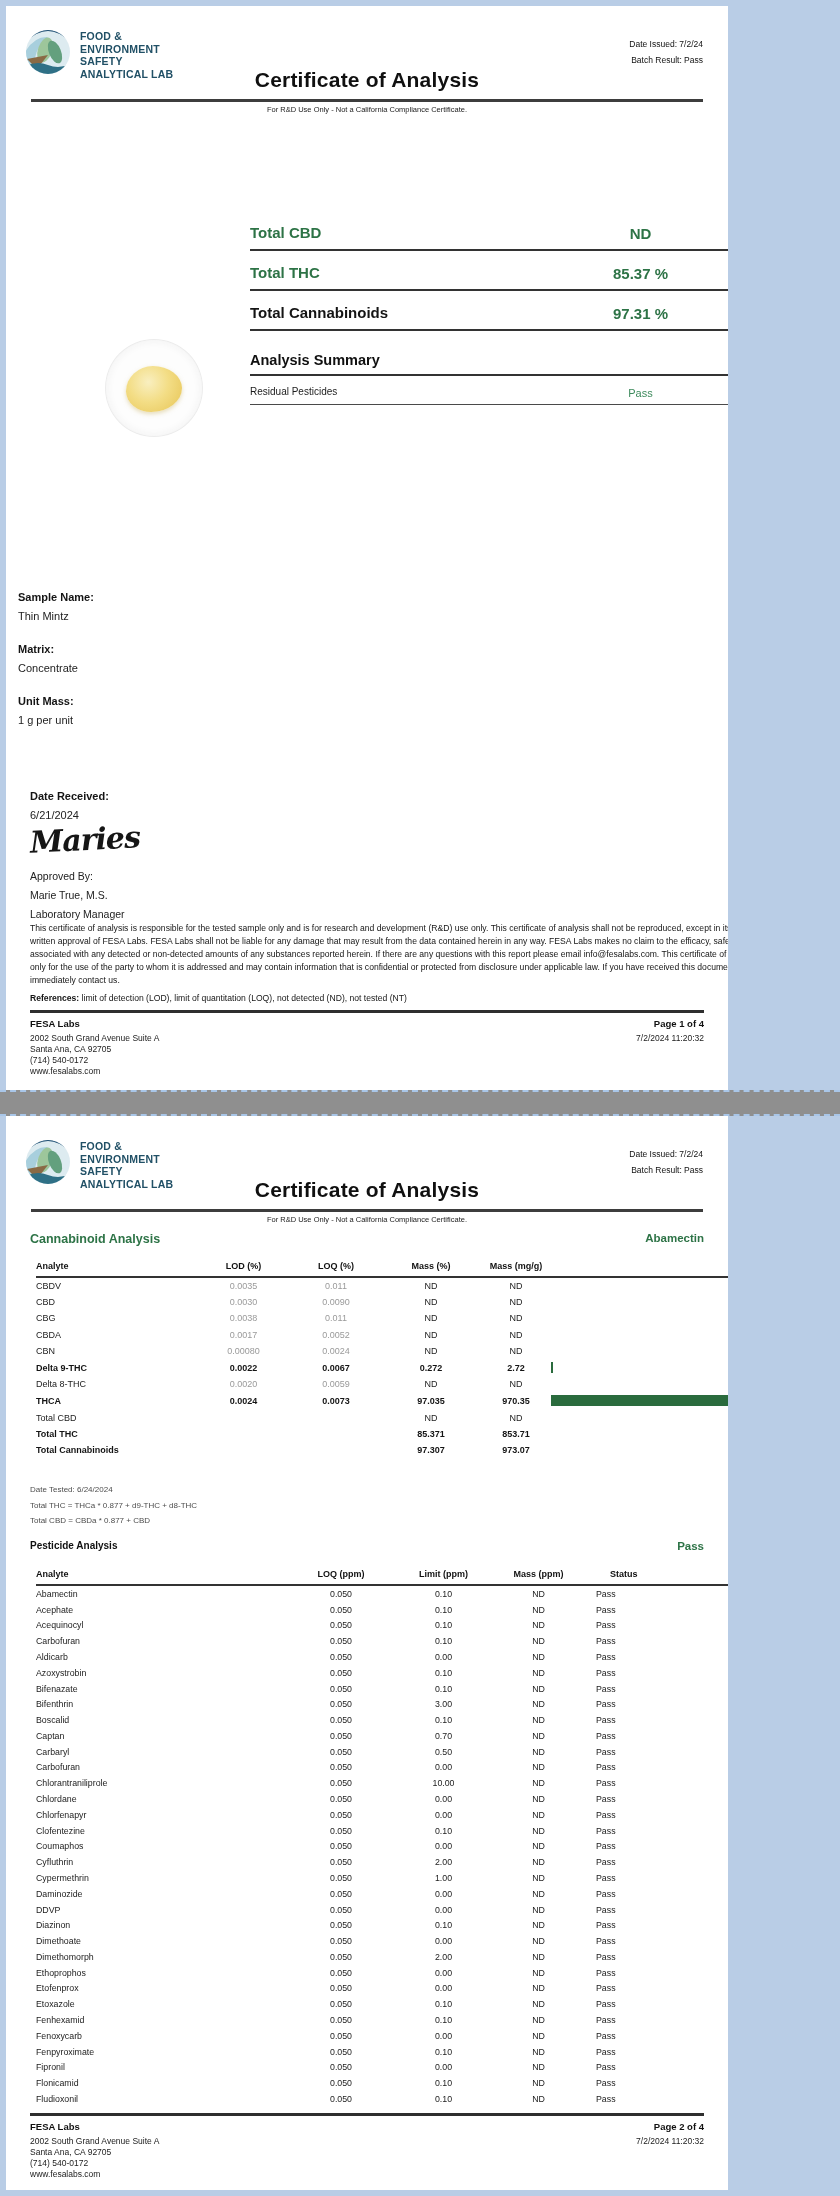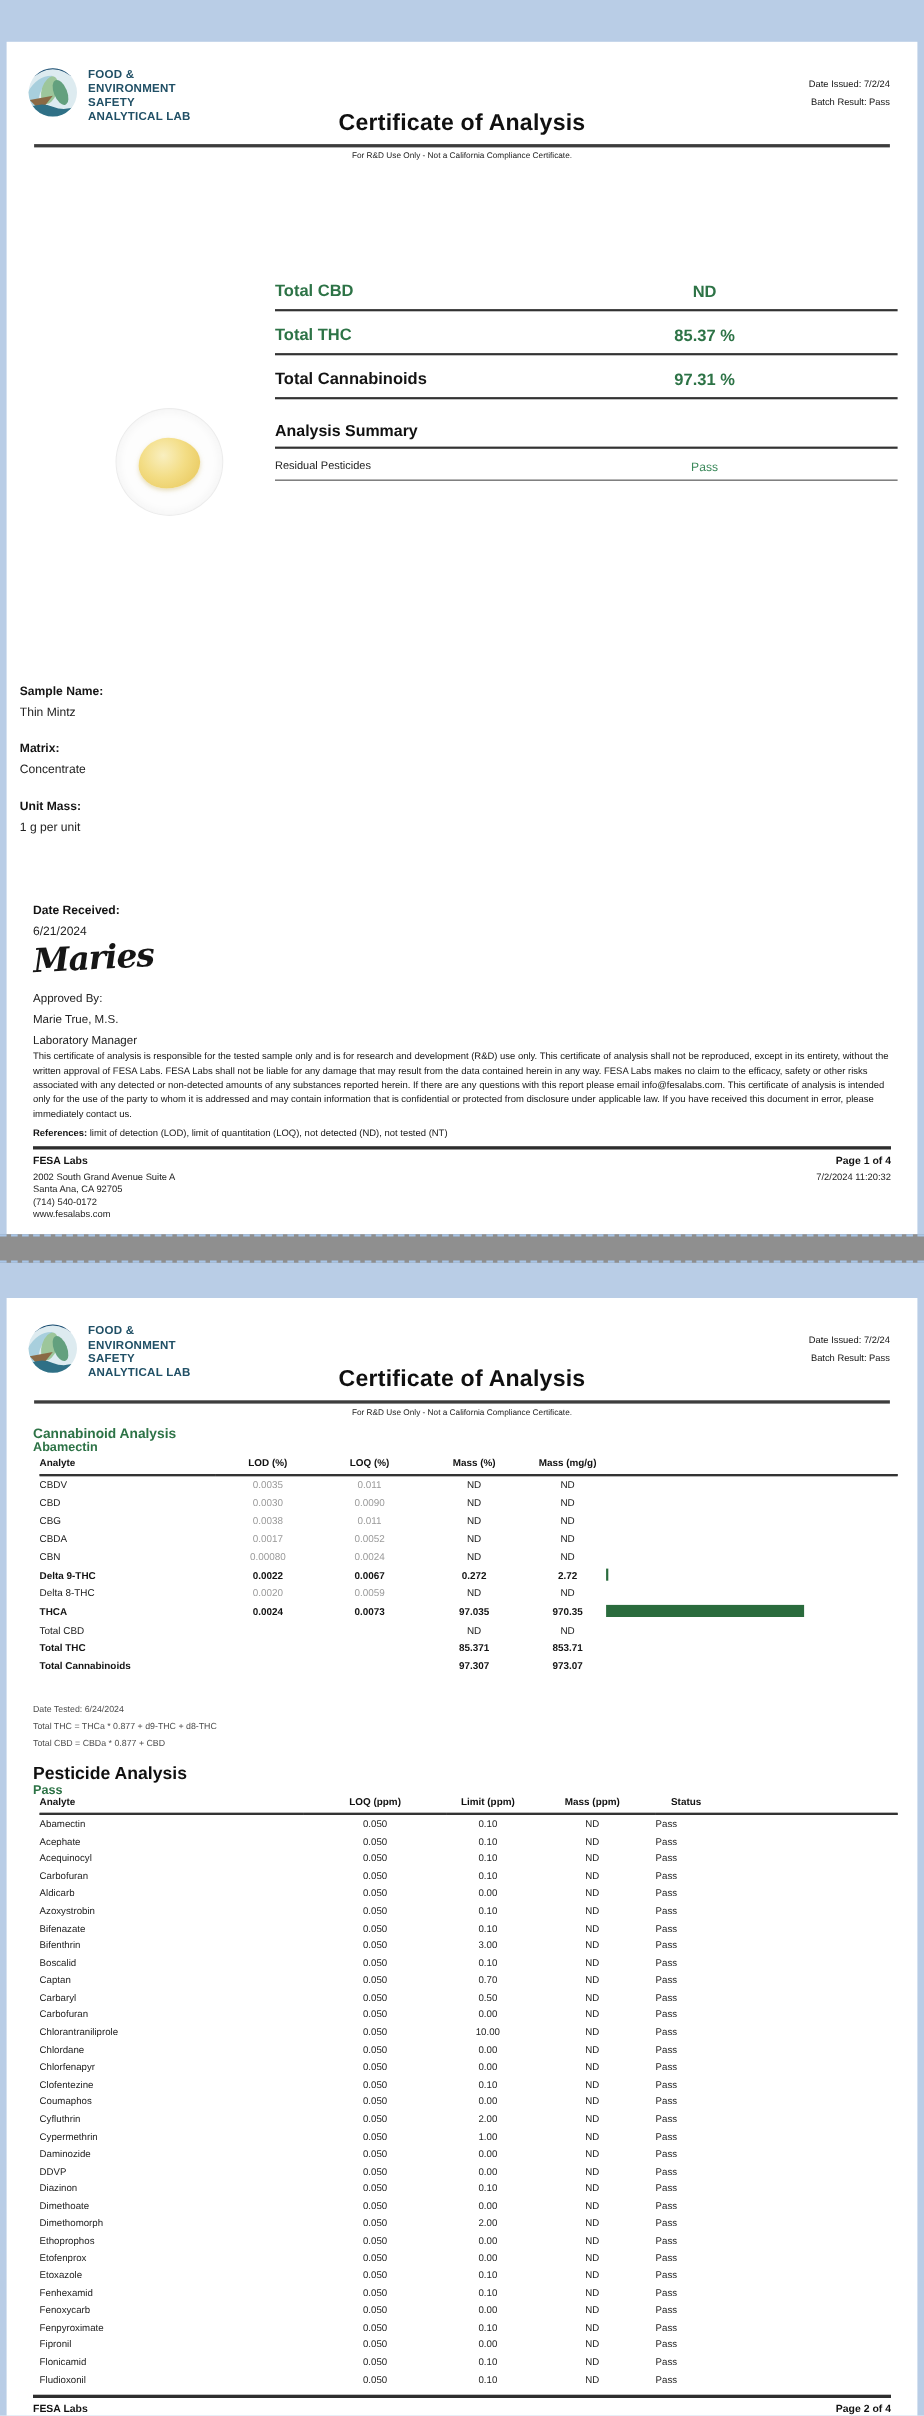--- a/index.html
+++ b/index.html
@@ -1,18 +1,18 @@
 <!DOCTYPE html>
 <html><head>
 <meta charset="utf-8">
 <style>
   * { margin:0; padding:0; box-sizing:border-box; }
   body { font-family:"Liberation Sans", sans-serif; background:#eef1f5; }
   .canvas { position:relative; width:840px; height:2196px; background:#b9cde6; padding:6px; margin:0 auto; }
-  .page { position:relative; background:#ffffff; width:828px; overflow:hidden;margin-top:32px; }
+  .page { position:relative; background:#ffffff; width:722px; overflow:hidden; }
   .page1 { height:1084px; }
   .page2 { height:1074px; }
   .page-gap { position:relative; height:26px; margin:0 -6px; background:#8f8f8f;
               border-top:2px dashed #a9c6e8; border-bottom:2px dashed #a9c6e8; }
 
   
   .hdr { position:absolute; left:0; top:0; width:100%; height:110px; }
   .logo-wrap { position:absolute; left:18px; top:22px; display:flex; align-items:flex-start; }
   .logo-icon { width:48px; height:48px; }
   .logo-text { margin-left:8px; margin-top:2px; font-size:10.5px; font-weight:700; color:#215066; line-height:12.5px; letter-spacing:.2px; }
@@ -60,26 +60,26 @@
   .ftr { position:absolute; left:24px; right:24px; }
   .page1 .ftr { top:1012px; }
   .page2 .ftr { top:1005px; }
   .ftr-name { font-size:9.5px; font-weight:700; color:#111; margin-bottom:4px; }
   .ftr-line { font-size:8.5px; color:#222; line-height:11px; }
   .ftr-right { position:absolute; right:0; top:0; text-align:right; }
   .ftr-page { font-size:9.5px; font-weight:700; color:#111; margin-bottom:4px; }
   .ftr-time { font-size:8.5px; color:#222; }
 
   
-  .section-head { position:absolute; left:24px; right:24px; display:flex; justify-content:space-between;flex-direction:column; }
+  .section-head { position:absolute; left:24px; right:24px; display:flex; justify-content:space-between; }
   .cann-head { top:116px; }
   .pest-head { top:424px; }
   .section-title { font-size:12.5px; font-weight:700; color:#2d7346; }
   .section-status { font-size:11.5px; font-weight:700; color:#2d7346; }
-  .pest-title { font-size:16px; font-weight:700; color:#101010; }
+  .pest-title { font-size:10px; font-weight:700; color:#101010; }
 
   table { border-collapse:collapse; table-layout:fixed; width:780px; }
   .cann-table { position:absolute; left:30px; top:142px; }
   .pest-table { position:absolute; left:30px; top:450px; }
   th { font-size:9px; font-weight:700; color:#111; padding:3px 0 5px 0; }
   .cann-table th, .pest-table th { border-bottom:2px solid #333; }
   td { font-size:9px; color:#222; padding:3.1px 0; }
   .pest-table td { font-size:8.8px; padding:2.9px 0; }
   .col-left { text-align:left; }
   .col-c { text-align:center; }

